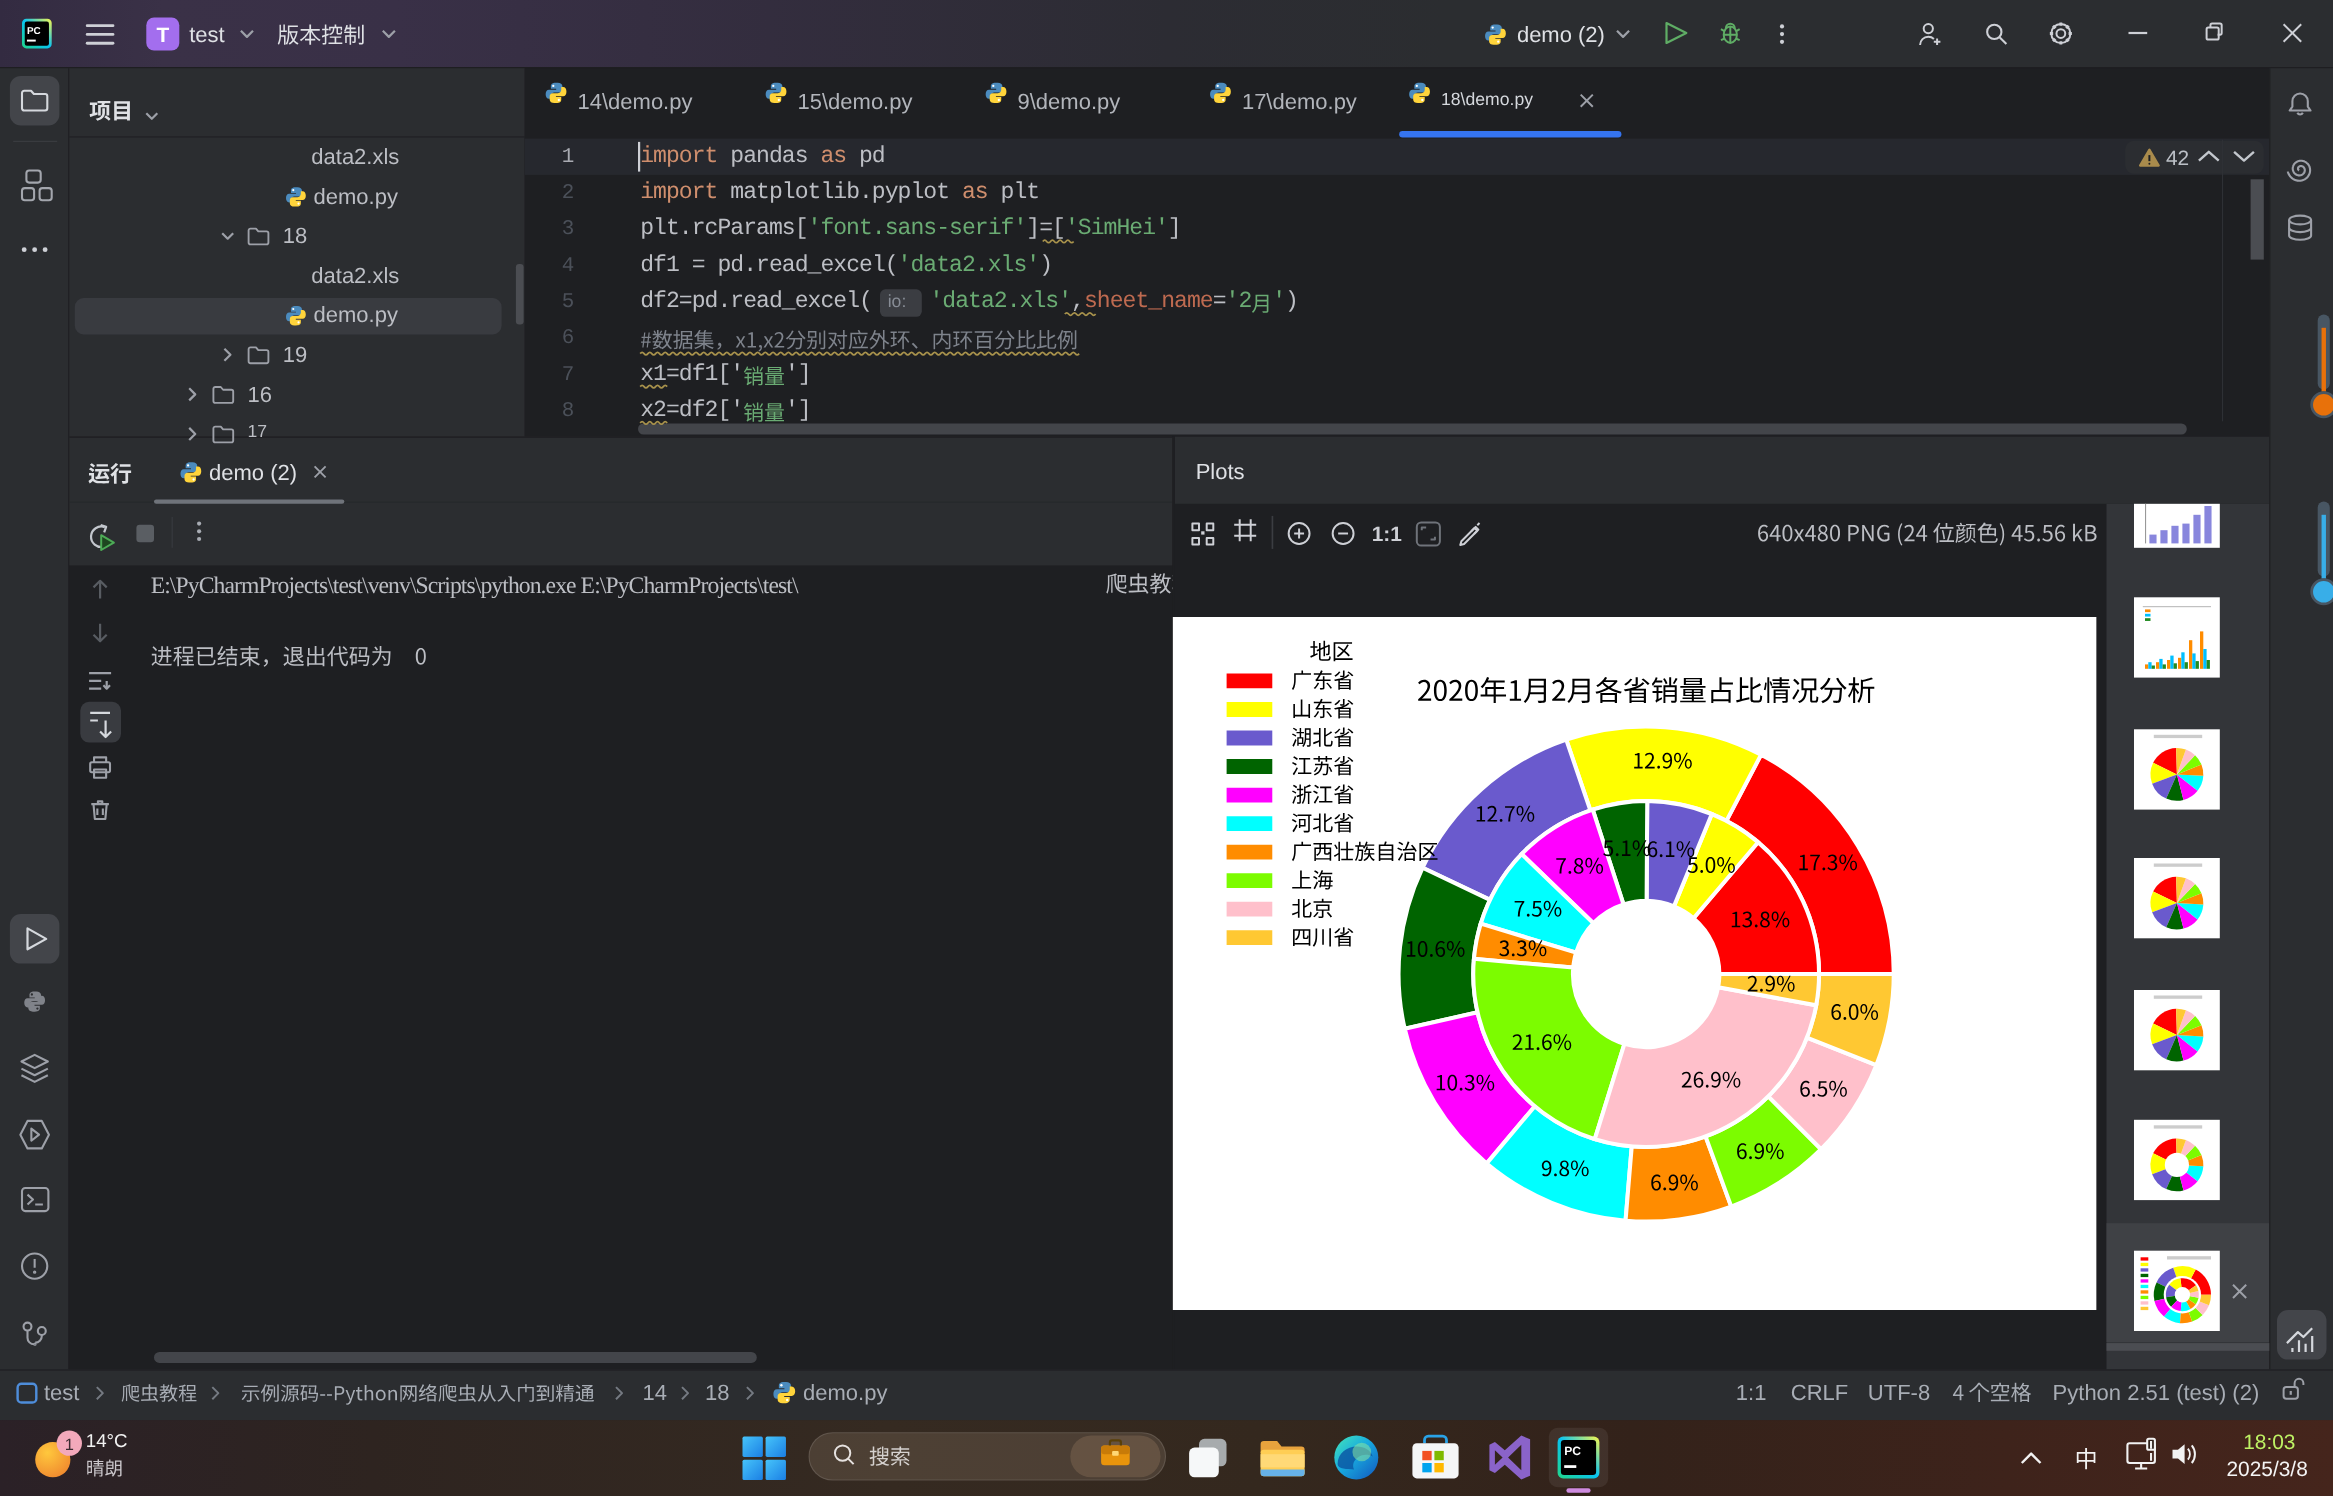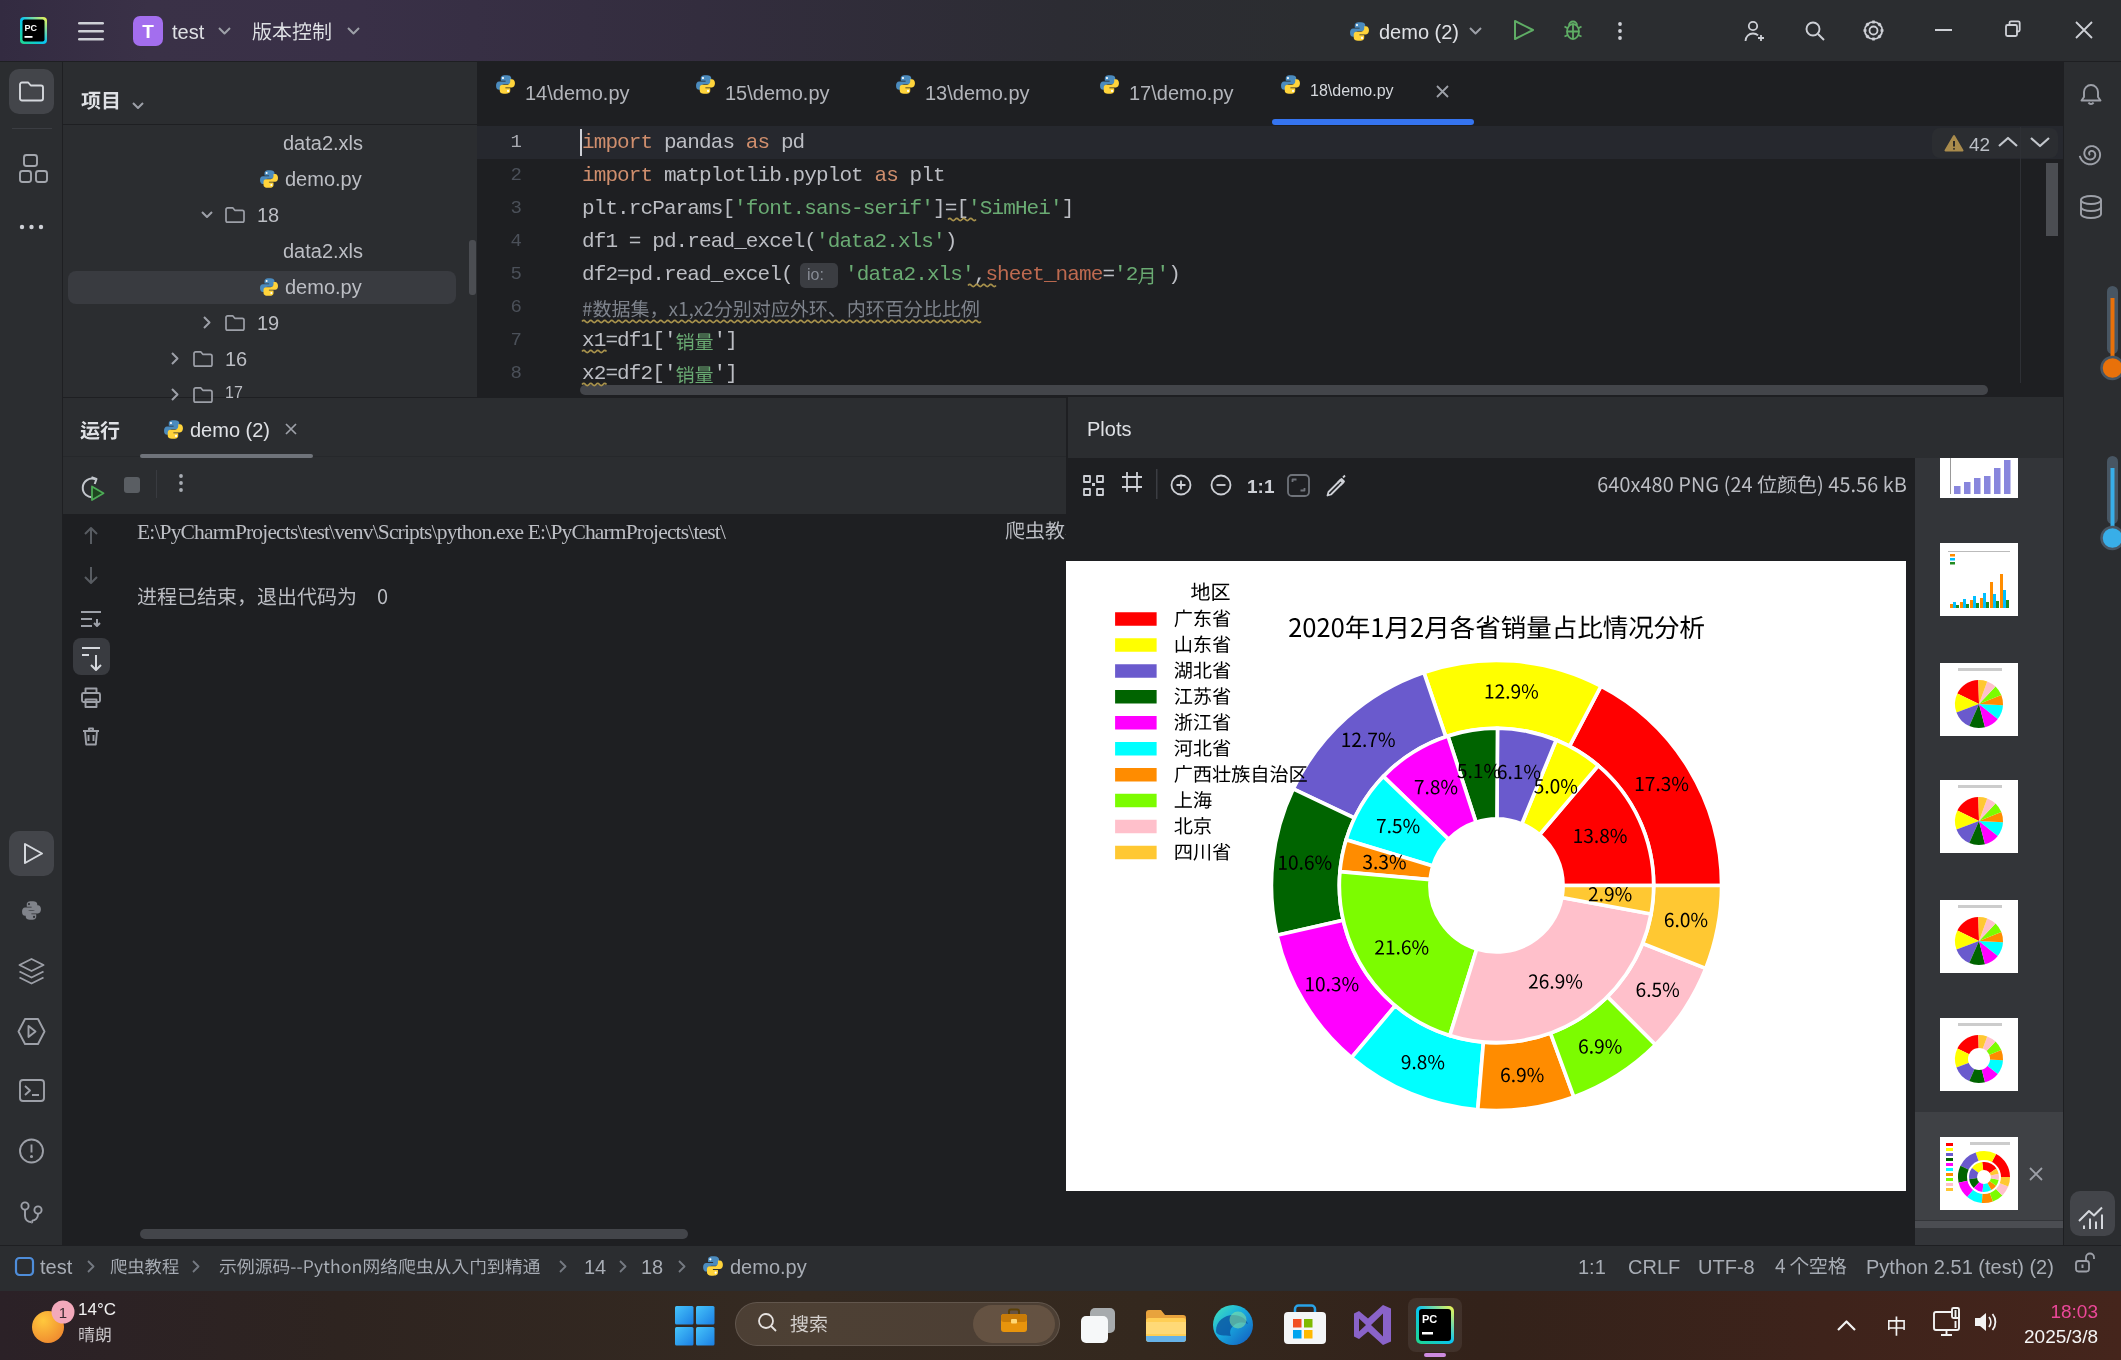--- a/index.html
+++ b/index.html
@@ -30,21 +30,21 @@
 <div style="position:absolute;left:257px;top:203px;font-size:20px;color:#BCBEC4">18</div>
 <div style="position:absolute;left:283px;top:239px;font-size:20px;color:#BCBEC4">data2.xls</div>
 <div style="position:absolute;left:68px;top:271px;width:388px;height:33px;background:#393B40;border-radius:8px"></div>
 <div style="position:absolute;left:285px;top:275px;font-size:20px;color:#BCBEC4">demo.py</div>
 <div style="position:absolute;left:257px;top:311px;font-size:20px;color:#BCBEC4">19</div>
 <div style="position:absolute;left:225px;top:347px;font-size:20px;color:#BCBEC4">16</div>
 <div style="position:absolute;left:225px;top:383px;font-size:16px;color:#BCBEC4">17</div>
 <div style="position:absolute;left:469px;top:240px;width:7px;height:55px;background:#4B4D52;border-radius:3px"></div>
 <div style="position:absolute;left:525px;top:81px;font-size:20px;color:#B2B5BB">14\demo.py</div>
 <div style="position:absolute;left:725px;top:81px;font-size:20px;color:#B2B5BB">15\demo.py</div>
-<div style="position:absolute;left:925px;top:81px;font-size:20px;color:#B2B5BB">13\demo.py</div>
+<div style="position:absolute;left:925px;top:81px;font-size:20px;color:#B2B5BB">9\demo.py</div>
 <div style="position:absolute;left:1129px;top:81px;font-size:20px;color:#B2B5BB">17\demo.py</div>
 <div style="position:absolute;left:1310px;top:81px;font-size:16px;color:#D5D8DD">18\demo.py</div>
 <div style="position:absolute;left:1272px;top:119px;width:202px;height:6px;background:#3574F0;border-radius:3px"></div>
 <div style="position:absolute;left:1932px;top:128px;width:126px;height:30px;background:#2B2D31;border-radius:8px"></div>
 <div style="position:absolute;left:1969px;top:133px;font-size:19px;color:#BCC0C7">42</div>
 <div style="position:absolute;left:2020px;top:127px;width:1px;height:256px;background:#2E3035"></div>
 <div style="position:absolute;left:2046px;top:163px;width:12px;height:73px;background:#4B4D52"></div>
 <div style="position:absolute;left:580px;top:385px;width:1408px;height:10px;background:#43454A;border-radius:5px"></div>
 <div class="code" style="left:582.0px;top:130px;color:#CF8E6D">import</div>
 <div class="code" style="left:663.9px;top:130px;color:#BCBEC4">pandas</div>
@@ -2368,21 +2368,21 @@
 <div style="position:absolute;left:641px;top:1255px;font-size:20px;color:#A8ADB5">18</div>
 <div style="position:absolute;left:730px;top:1255px;font-size:20px;color:#A8ADB5">demo.py</div>
 <div style="position:absolute;left:1578px;top:1255px;font-size:20px;color:#A8ADB5">1:1</div>
 <div style="position:absolute;left:1628px;top:1255px;font-size:20px;color:#A8ADB5">CRLF</div>
 <div style="position:absolute;left:1698px;top:1255px;font-size:20px;color:#A8ADB5">UTF-8</div>
 <div style="position:absolute;left:1866px;top:1255px;font-size:20px;color:#A8ADB5">Python 2.51 (test) (2)</div>
 <div style="position:absolute;left:78px;top:1299px;font-size:17px;color:#F2F2F2">14°C</div>
 <div style="position:absolute;left:735px;top:1302px;width:325px;height:44px;background:rgba(96,82,70,0.55);border:1px solid rgba(255,255,255,0.12);border-radius:22px;box-sizing:border-box"></div>
 <div style="position:absolute;left:973px;top:1305px;width:82px;height:38px;background:rgba(130,107,84,0.45);border-radius:19px"></div>
 <div style="position:absolute;left:1408px;top:1298px;width:54px;height:54px;background:rgba(255,255,255,0.07);border-radius:8px"></div>
-<div style="position:absolute;left:2028px;top:1300px;width:70px;text-align:right;font-size:19px;color:#ec4899">18:03</div>
+<div style="position:absolute;left:2028px;top:1300px;width:70px;text-align:center;font-size:19px;color:#bef264">18:03</div>
 <div style="position:absolute;left:2012px;top:1325px;width:86px;text-align:right;font-size:19px;color:#F5F5F5">2025/3/8</div>
 <svg style="position:absolute;left:0;top:0;z-index:50" width="2121" height="1360" viewBox="0 0 2121 1360">
 <g transform="translate(20,17)">
 <defs>
         <linearGradient id="pcg" x1="0" y1="1" x2="1" y2="0">
 <stop offset="0" stop-color="#21D789"></stop>
           <stop offset="0.5" stop-color="#07C3F2"></stop>
           <stop offset="1" stop-color="#FCF84A"></stop>
         </linearGradient>
       </defs>

